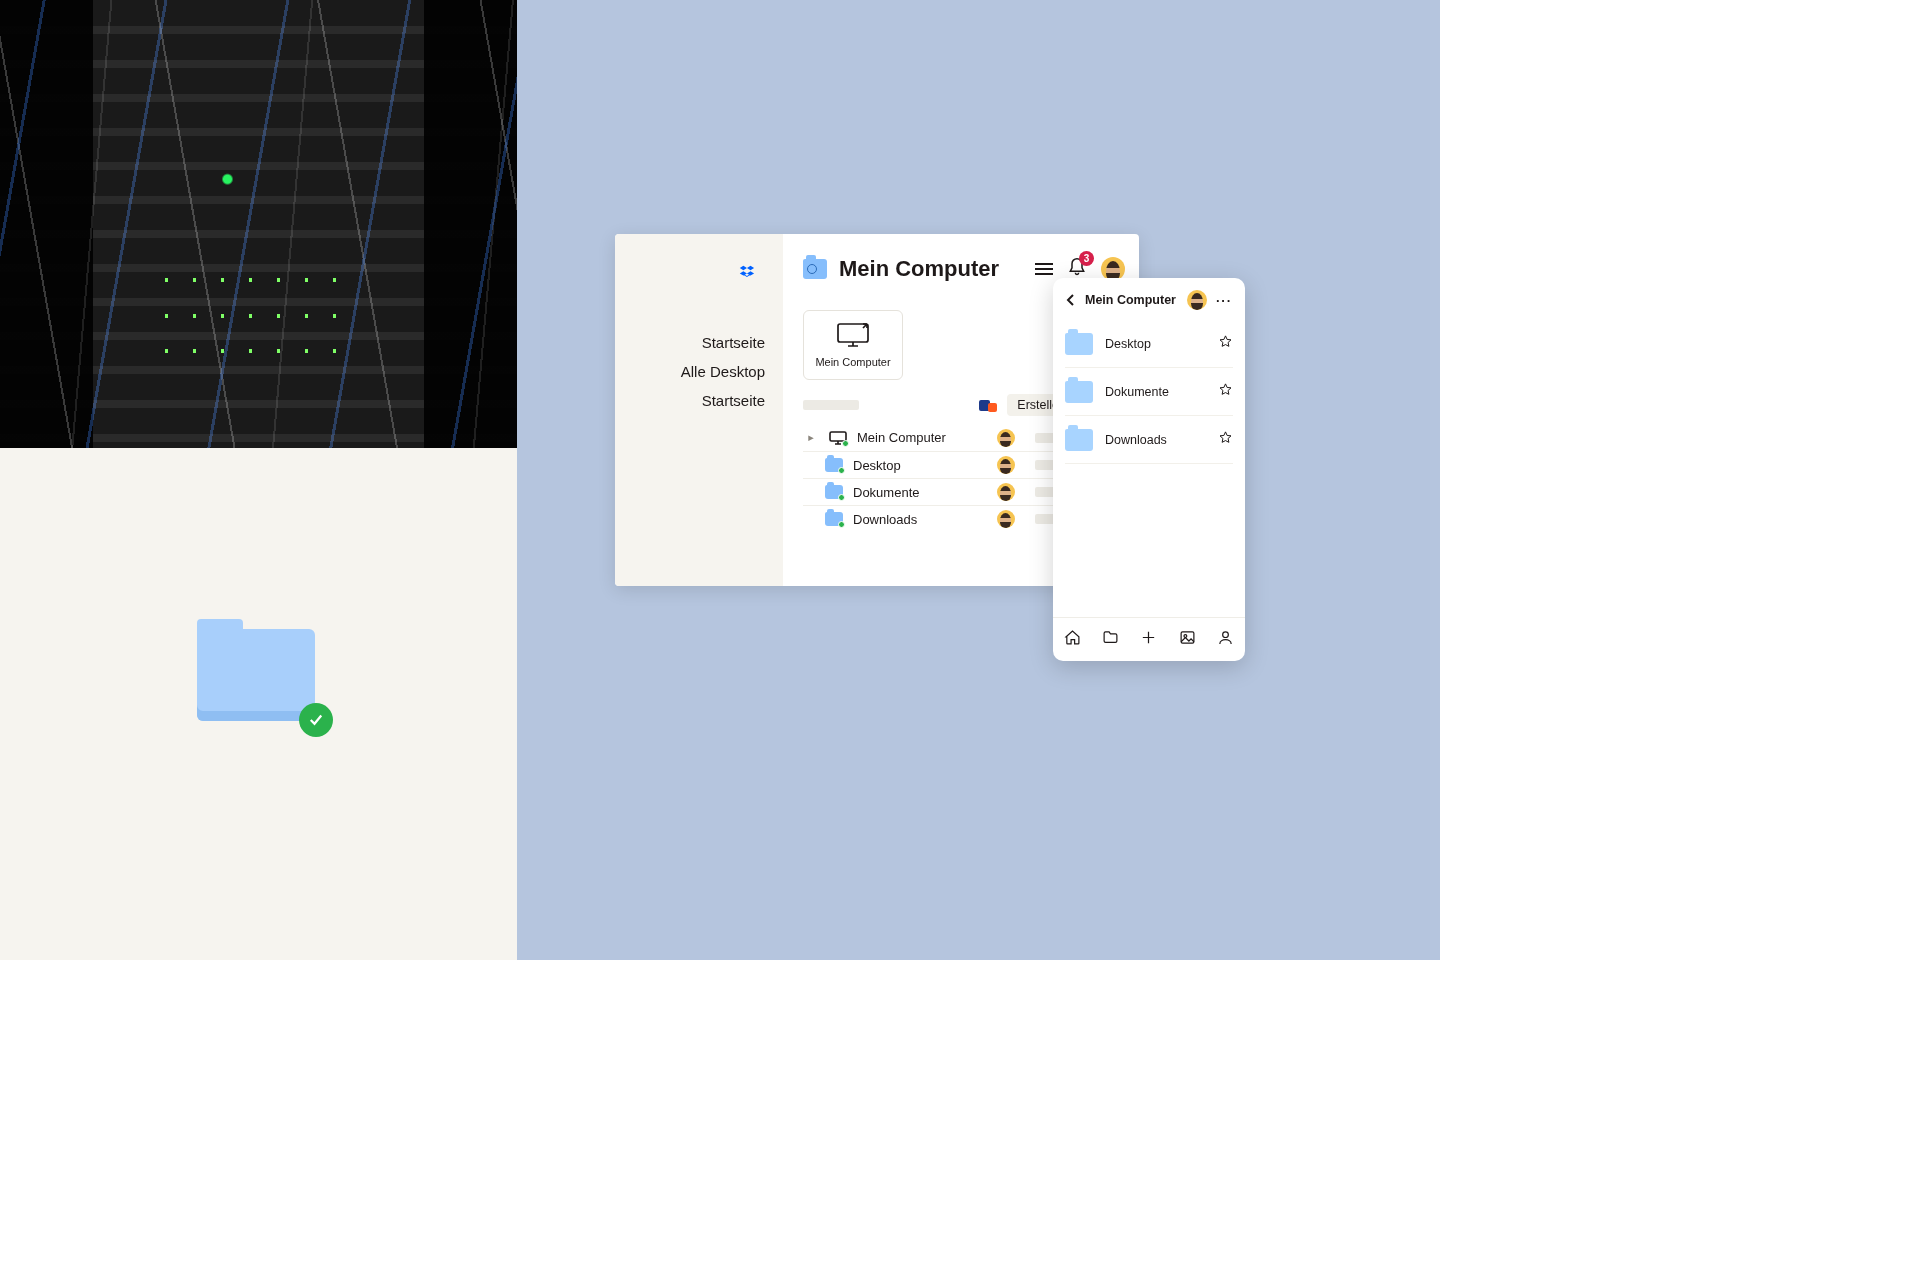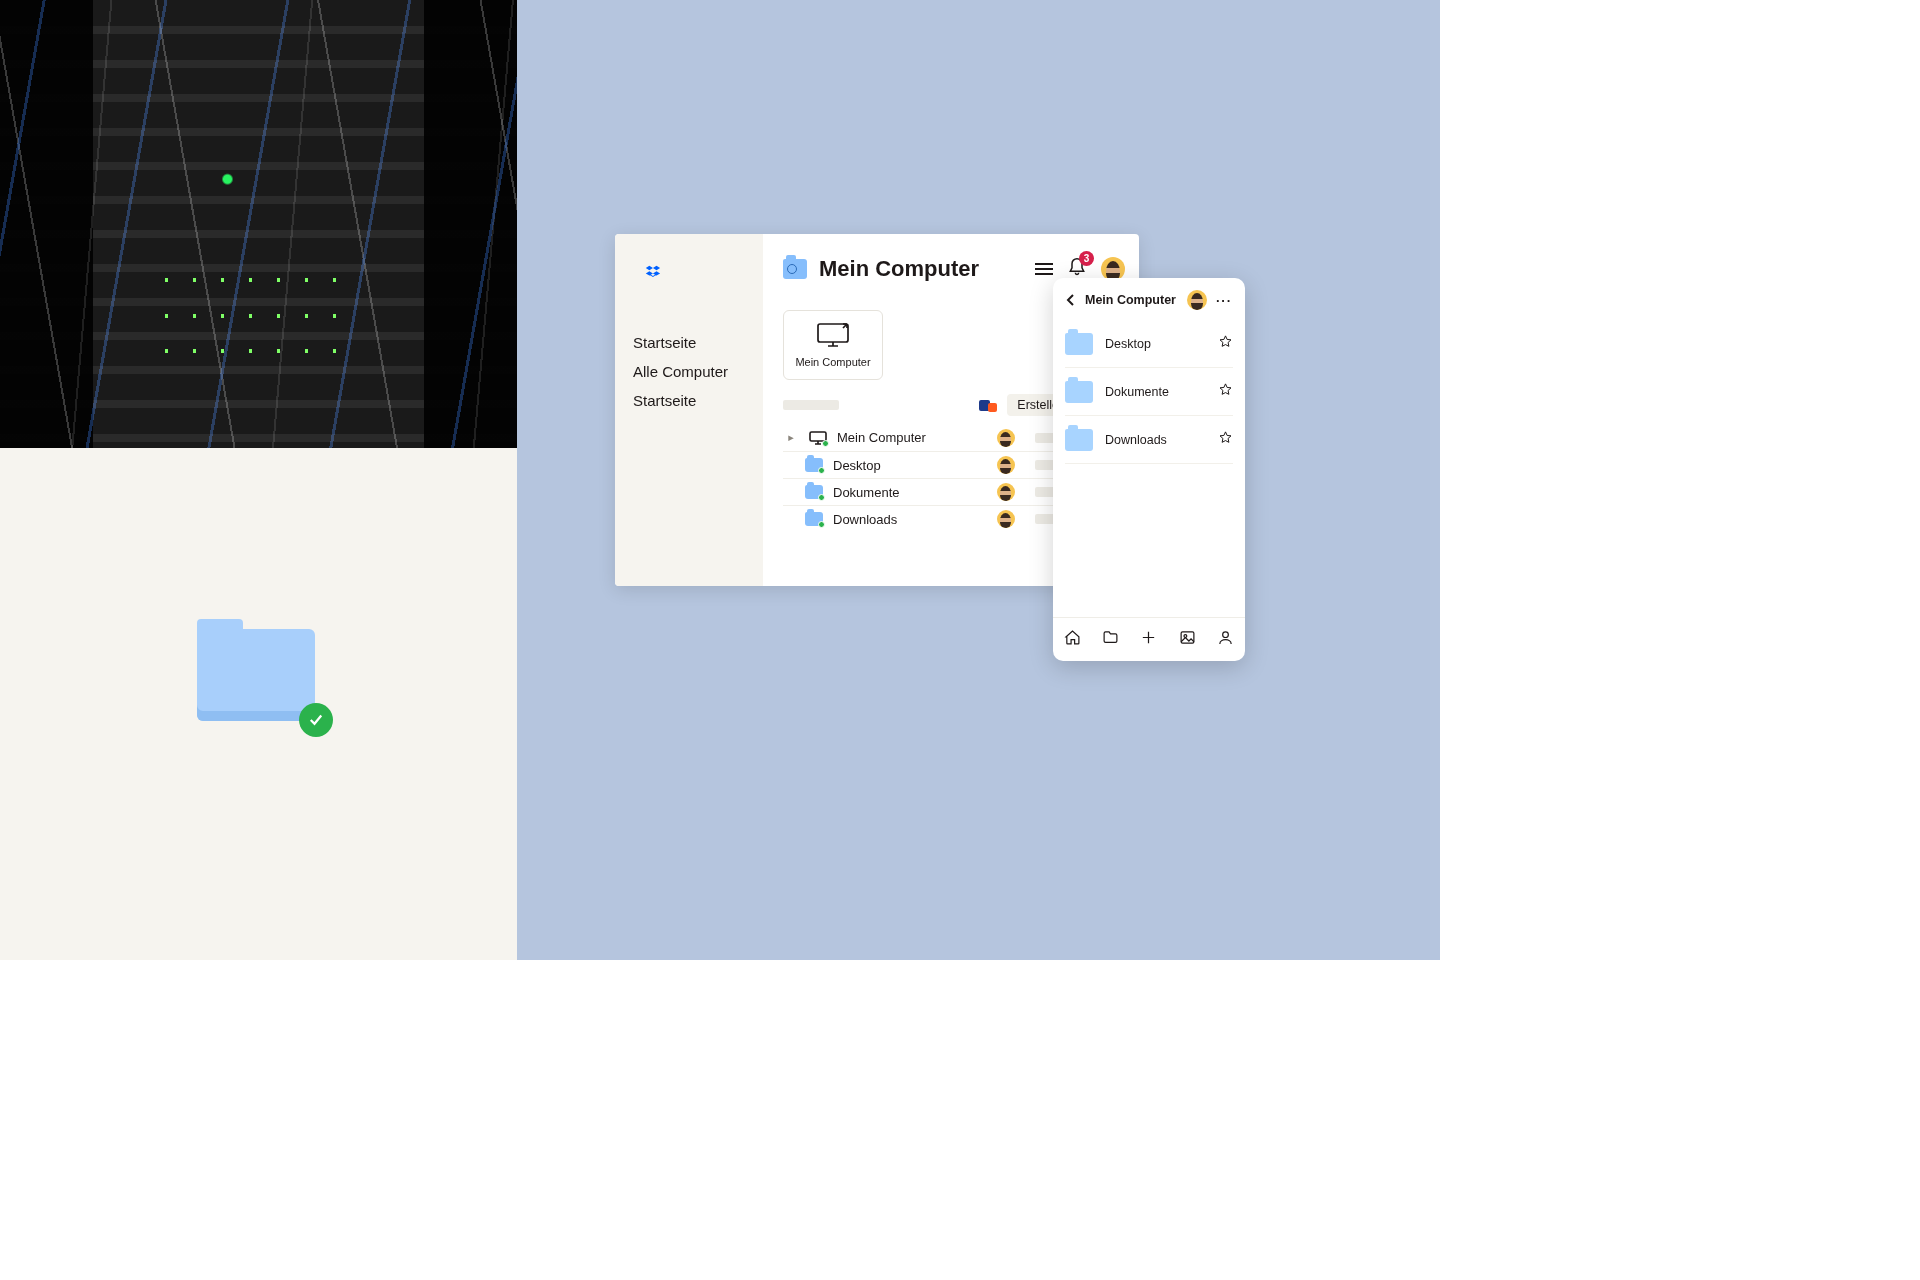--- a/index.html
+++ b/index.html
@@ -39,21 +39,21 @@
   .big-folder .check{ position:absolute; right:-18px; bottom:-18px; width:34px; height:34px; border-radius:50%;
                       background:#2bb24c; display:flex; align-items:center; justify-content:center; }
   .big-folder .check svg{ width:18px; height:18px; stroke:#fff; stroke-width:3; fill:none; }
 
   
   .right-col { flex:1; height:960px; background:#b5c5de; position:relative; }
 
   
   .db-window { position:absolute; left:98px; top:234px; width:524px; height:352px; background:#fff;
                border-radius:4px; box-shadow:0 4px 18px rgba(0,0,0,.12); display:flex; overflow:hidden; }
-  .db-side { width:148px; background:#f6f4ef; padding:22px 18px 0; }
+  .db-side { width:168px; background:#f6f4ef; padding:22px 18px 0;text-align:right; }
   .db-logo { margin:8px 0 34px 10px; }
   .db-logo svg{ width:28px; height:26px; fill:#0061ff; }
   .db-nav-item { font-size:15px; color:#1e1919; padding:6px 0; cursor:pointer; }
   .db-main { flex:1; padding:22px 14px 0 20px; position:relative; }
   .db-title-row{ display:flex; align-items:center; gap:12px; }
   .title-folder{ width:24px; height:20px; background:#86befc; border-radius:2px 3px 3px 3px; position:relative; }
   .title-folder::before{ content:""; position:absolute; left:3px; top:-4px; width:10px; height:4px; background:#86befc; border-radius:2px 2px 0 0; }
   .title-folder::after{ content:""; position:absolute; left:4px; top:5px; width:8px; height:8px; border-radius:50%; border:1.5px solid #2b6bb8;}
   .db-title{ font-size:22px; font-weight:700; color:#1e1919; }
   .db-headicons{ margin-left:auto; display:flex; align-items:center; gap:14px; }
@@ -144,21 +144,21 @@
 <div class="right-col">
 
   <div class="db-window">
     <aside class="db-side">
       <div class="db-logo">
         <svg viewBox="0 0 32 32">
             <path d="M8 2l8 5-8 5-8-5 8-5zm16 0l8 5-8 5-8-5 8-5zM8 14l8 5-8 5-8-5 8-5zm16 0l8 5-8 5-8-5 8-5zM16 25l8-5v2l-8 5-8-5v-2l8 5z" transform="scale(.55) translate(4 2)"></path>
           </svg>
       </div>
       <div class="db-nav-item">Startseite</div>
-      <div class="db-nav-item">Alle Computer</div>
+      <div class="db-nav-item">Alle Desktop</div>
       <div class="db-nav-item">Startseite</div>
     </aside>
 
     <main class="db-main">
       <div class="db-title-row">
         <div class="title-folder"></div>
         <div class="db-title">Mein Computer</div>
         <div class="db-headicons">
           <div class="hamburger">
               <div></div>

